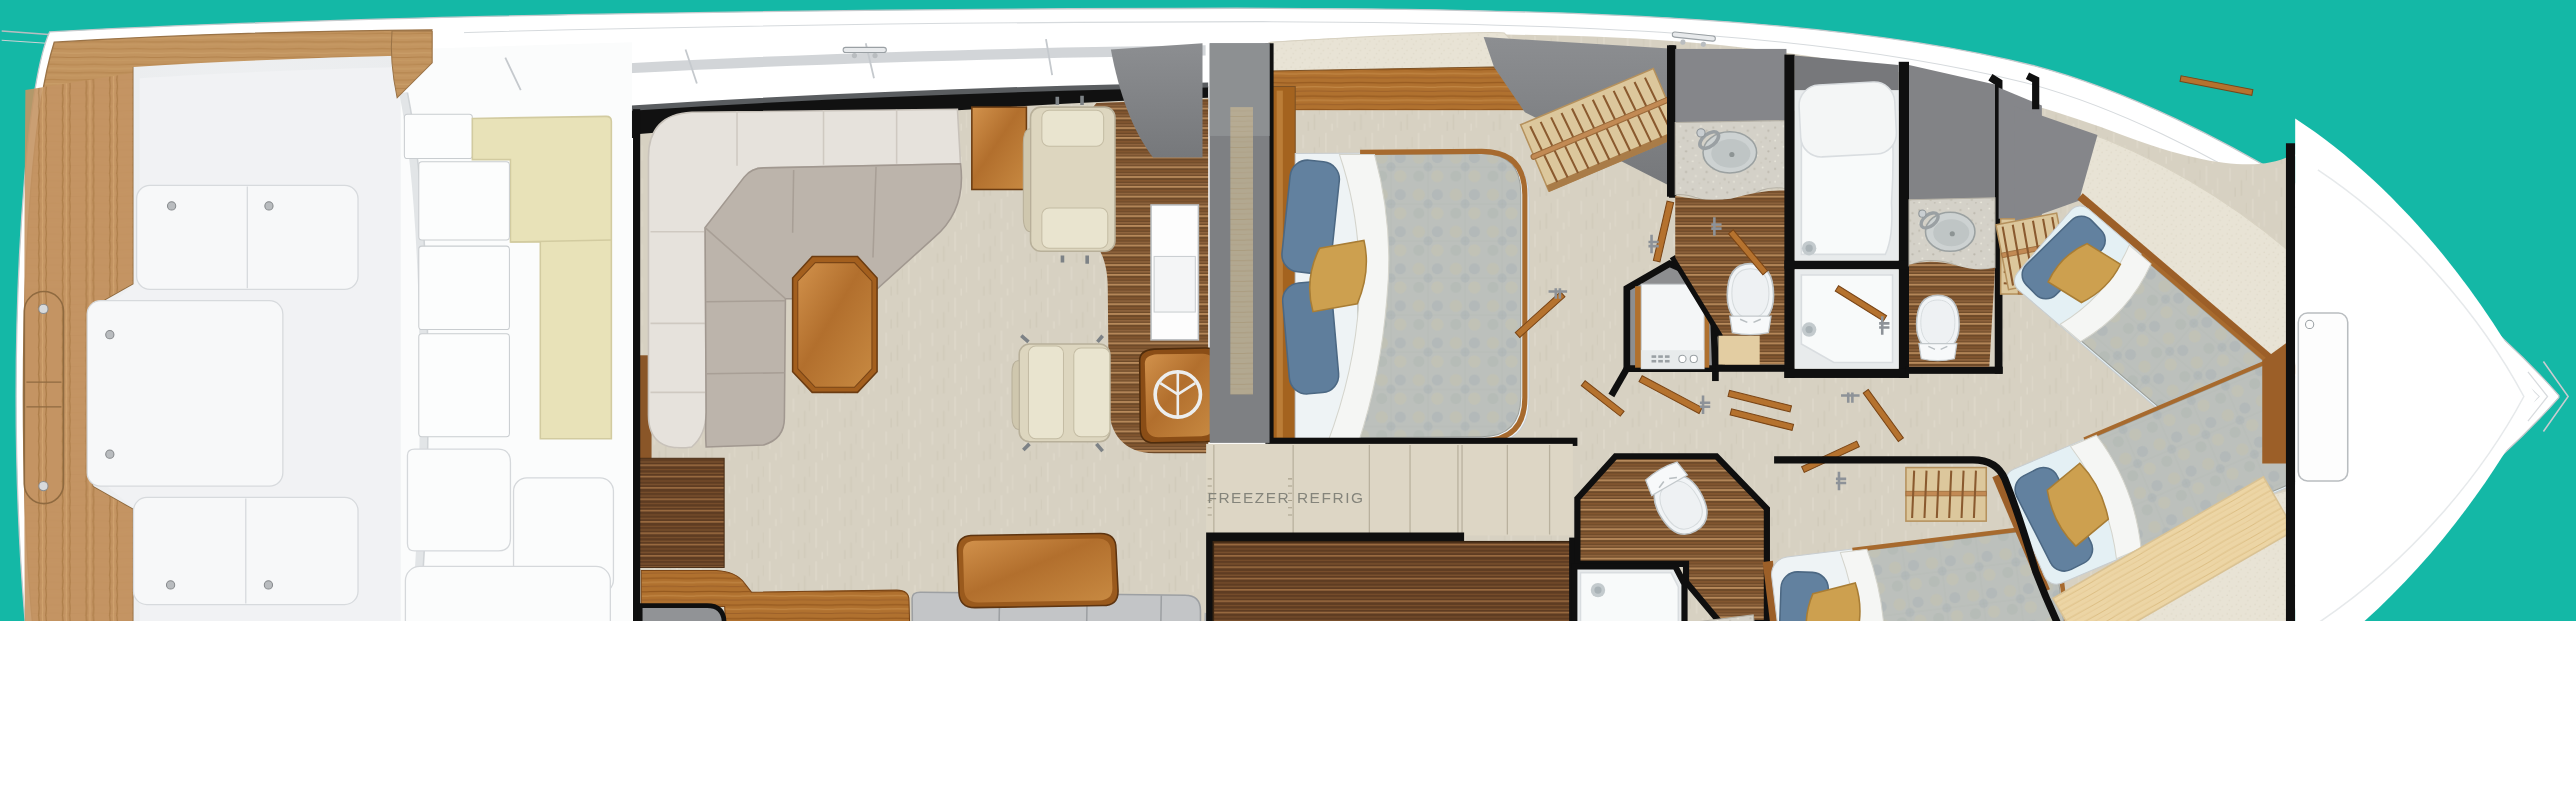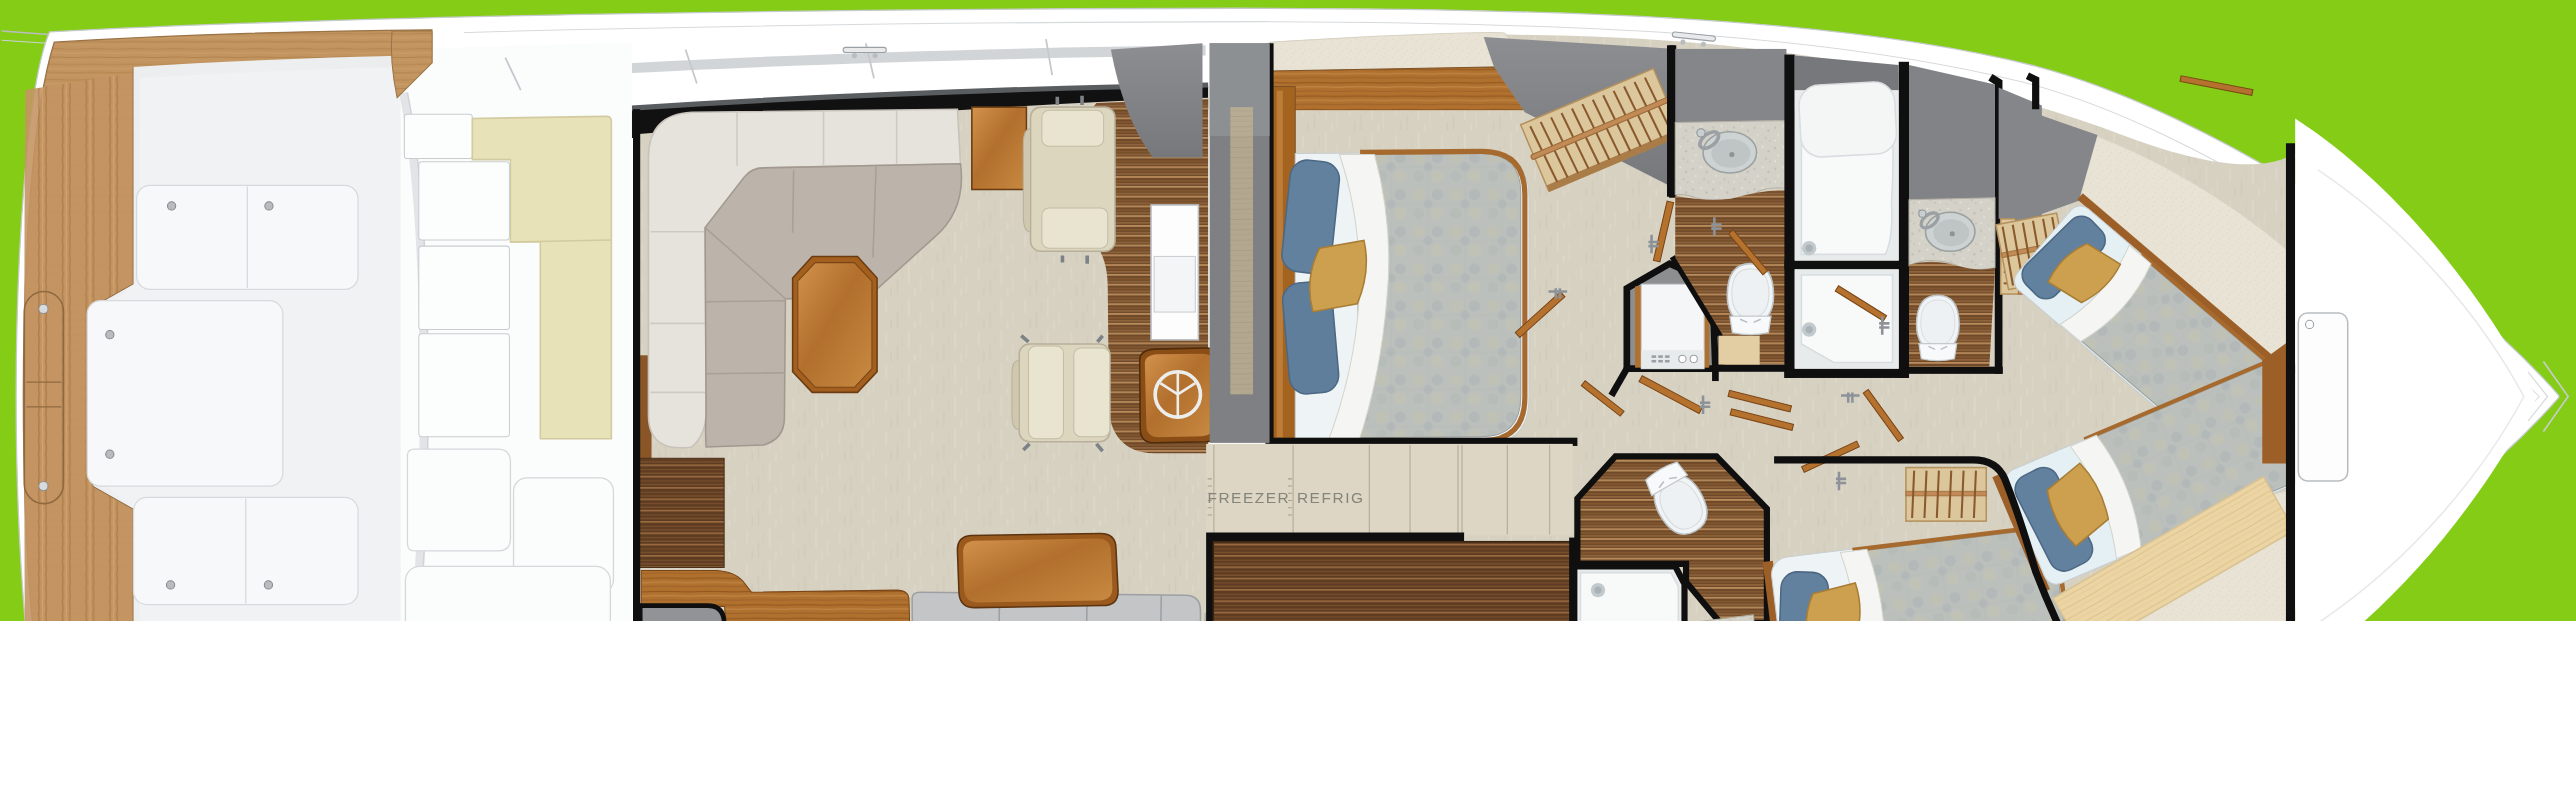--- a/index.html
+++ b/index.html
@@ -1,16 +1,16 @@
 <!DOCTYPE html>
 <html style="font-size:8.2px"><head>
 <meta charset="utf-8">
 <style>
 html,body{margin:0;padding:0;background:#ffffff;}
-#stage{position:relative;width:2576px;height:621px;background:#84cc16;overflow:hidden;font-family:"Liberation Sans", sans-serif;}
+#stage{position:relative;width:2576px;height:621px;background:#14b8a6;overflow:hidden;font-family:"Liberation Sans", sans-serif;}
 svg{display:block;}
 </style>
 </head>
 <body>
 <div id="stage">
 <svg width="2576" height="793" viewBox="0 0 5000 1540" xmlns="http://www.w3.org/2000/svg">
 <defs>
 <linearGradient id="teakG" x1="0" y1="0" x2="0" y2="1">
   <stop offset="0" stop-color="#c79a66"></stop>
           <stop offset="0.5" stop-color="#b9884f"></stop>

